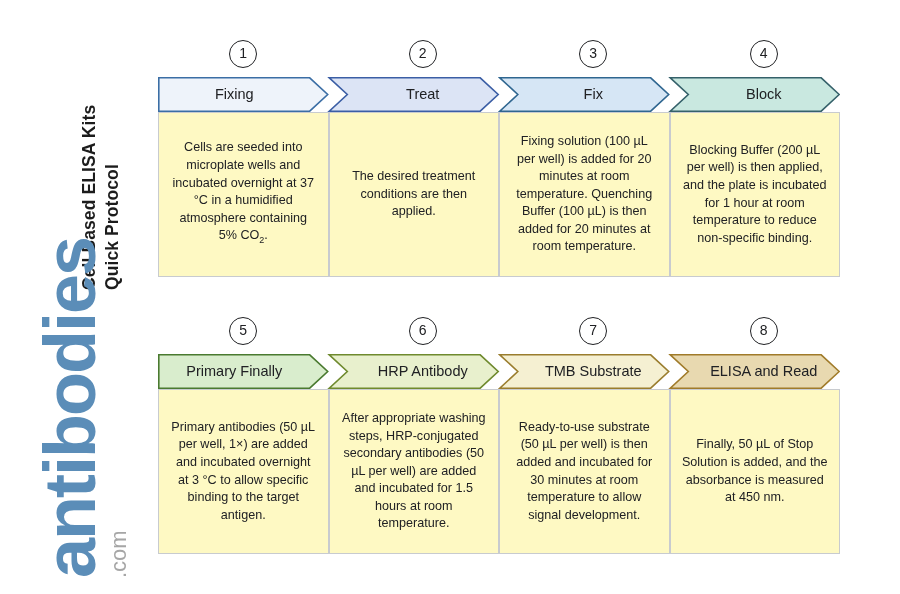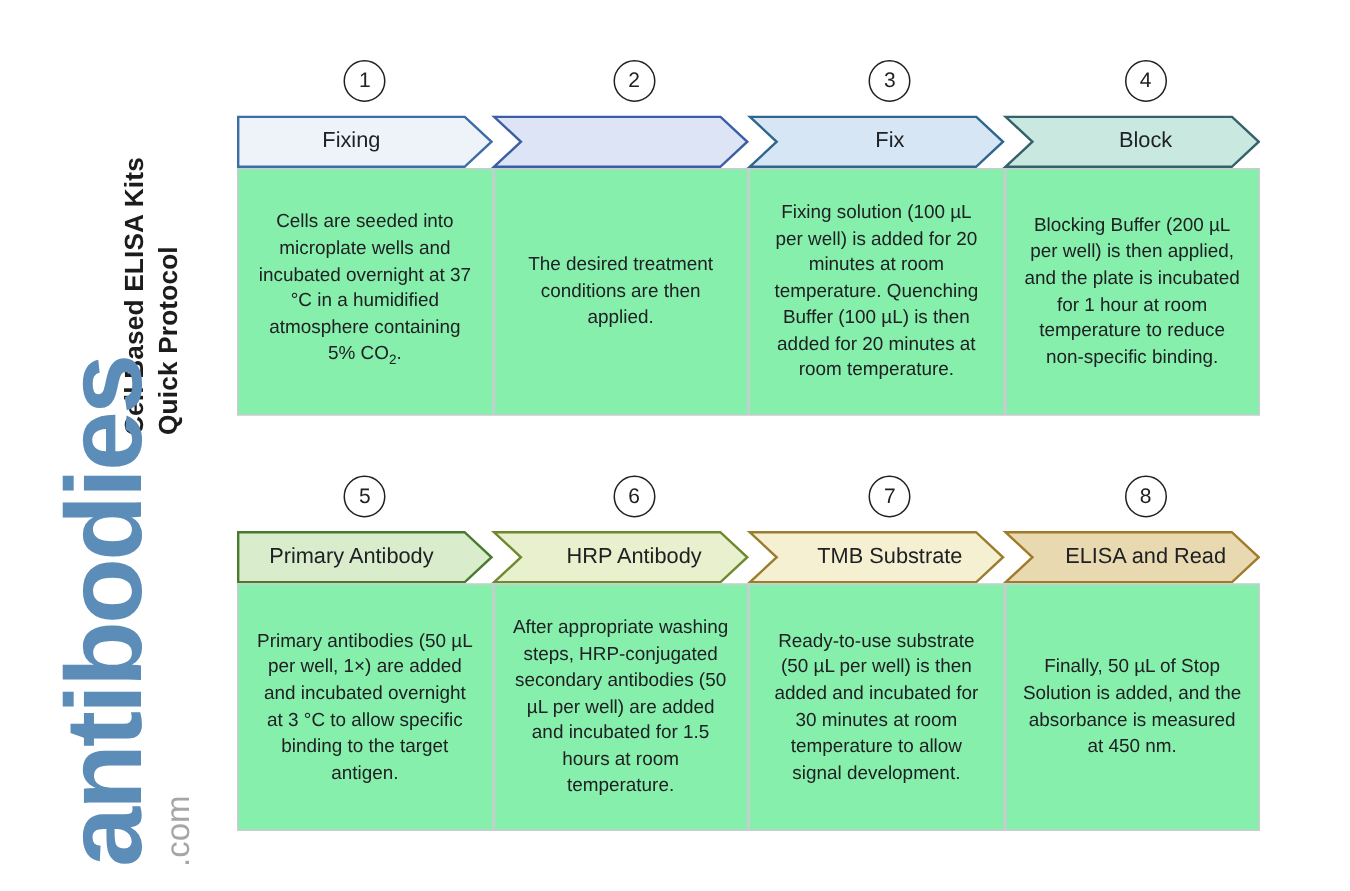--- a/index.html
+++ b/index.html
@@ -92,21 +92,21 @@
     font-size:14.5px;
     color:#202124;
     white-space:nowrap;
   }
 
   .body-strip{ position:relative; height:165px; margin-top:0px; }
   .body-cell{
     position:absolute;
     top:0px; height:165px;
     box-sizing:border-box;
-    background:#86efac;
+    background:#fef9c3;
     border:1px solid #c8cbcf;
     display:flex;
     align-items:center;
     justify-content:center;
     padding:6px 11px;
   }
   .body-cell p{
     margin:0;
     font-size:12.6px;
     line-height:17.6px;
@@ -144,20 +144,21 @@
           <path d="M 0.8 0.8 L 18.8 17.5 L 0.8 34.2 L 151.7 34.2 L 169.7 17.5 L 151.7 0.8 Z" fill="#dce4f5" stroke="#3b5ea5" stroke-width="1.6" stroke-linejoin="miter"></path>
         </g>
         <g transform="translate(341,0)">
           <path d="M 0.8 0.8 L 18.8 17.5 L 0.8 34.2 L 151.7 34.2 L 169.7 17.5 L 151.7 0.8 Z" fill="#d6e6f5" stroke="#2f6690" stroke-width="1.6" stroke-linejoin="miter"></path>
         </g>
         <g transform="translate(511.5,0)">
           <path d="M 0.8 0.8 L 18.8 17.5 L 0.8 34.2 L 151.7 34.2 L 169.7 17.5 L 151.7 0.8 Z" fill="#c9e8e0" stroke="#35616a" stroke-width="1.6" stroke-linejoin="miter"></path>
         </g>
       </svg>
       <div class="chev-label" style="left: 0px; width: 152.5px;">Fixing</div>
+      <div class="chev-label" style="left: 188.5px; width: 152.5px;">Treat</div>
       <div class="chev-label" style="left: 359px; width: 152.5px;">Fix</div>
       <div class="chev-label" style="left: 529.5px; width: 152.5px;">Block</div>
     </div>
     <div class="body-strip">
       <div class="body-cell" style="left: 0px; width: 170.5px;">
         <p>Cells are seeded into microplate wells and incubated overnight at 37 °C in a humidified atmosphere containing 5% CO<sub>2</sub>.</p>
       </div>
       <div class="body-cell" style="left: 170.5px; width: 170.5px;">
         <p>The desired treatment conditions are then applied.</p>
       </div>
@@ -184,21 +185,21 @@
         <g transform="translate(170.5,0)">
           <path d="M 0.8 0.8 L 18.8 17.5 L 0.8 34.2 L 151.7 34.2 L 169.7 17.5 L 151.7 0.8 Z" fill="#e8f0cd" stroke="#6f8a2e" stroke-width="1.6" stroke-linejoin="miter"></path>
         </g>
         <g transform="translate(341,0)">
           <path d="M 0.8 0.8 L 18.8 17.5 L 0.8 34.2 L 151.7 34.2 L 169.7 17.5 L 151.7 0.8 Z" fill="#f5f0d2" stroke="#9a7d2e" stroke-width="1.6" stroke-linejoin="miter"></path>
         </g>
         <g transform="translate(511.5,0)">
           <path d="M 0.8 0.8 L 18.8 17.5 L 0.8 34.2 L 151.7 34.2 L 169.7 17.5 L 151.7 0.8 Z" fill="#e8d9b0" stroke="#a07b2a" stroke-width="1.6" stroke-linejoin="miter"></path>
         </g>
       </svg>
-      <div class="chev-label" style="left: 0px; width: 152.5px;">Primary Antibody</div>
+      <div class="chev-label" style="left: 0px; width: 152.5px;">Primary Finally</div>
       <div class="chev-label" style="left: 359px; width: 152.5px;">TMB Substrate</div>
       <div class="chev-label" style="left: 188.5px; width: 152.5px;">HRP Antibody</div>
       <div class="chev-label" style="left: 529.5px; width: 152.5px;">ELISA and Read</div>
     </div>
     <div class="body-strip">
       <div class="body-cell" style="left: 0px; width: 170.5px;">
         <p>Primary antibodies (50 µL per well, 1×) are added and incubated overnight at 3 °C to allow specific binding to the target antigen.</p>
       </div>
       <div class="body-cell" style="left: 170.5px; width: 170.5px;">
         <p>After appropriate washing steps, HRP-conjugated secondary antibodies (50 µL per well) are added and incubated for 1.5 hours at room temperature.</p>

